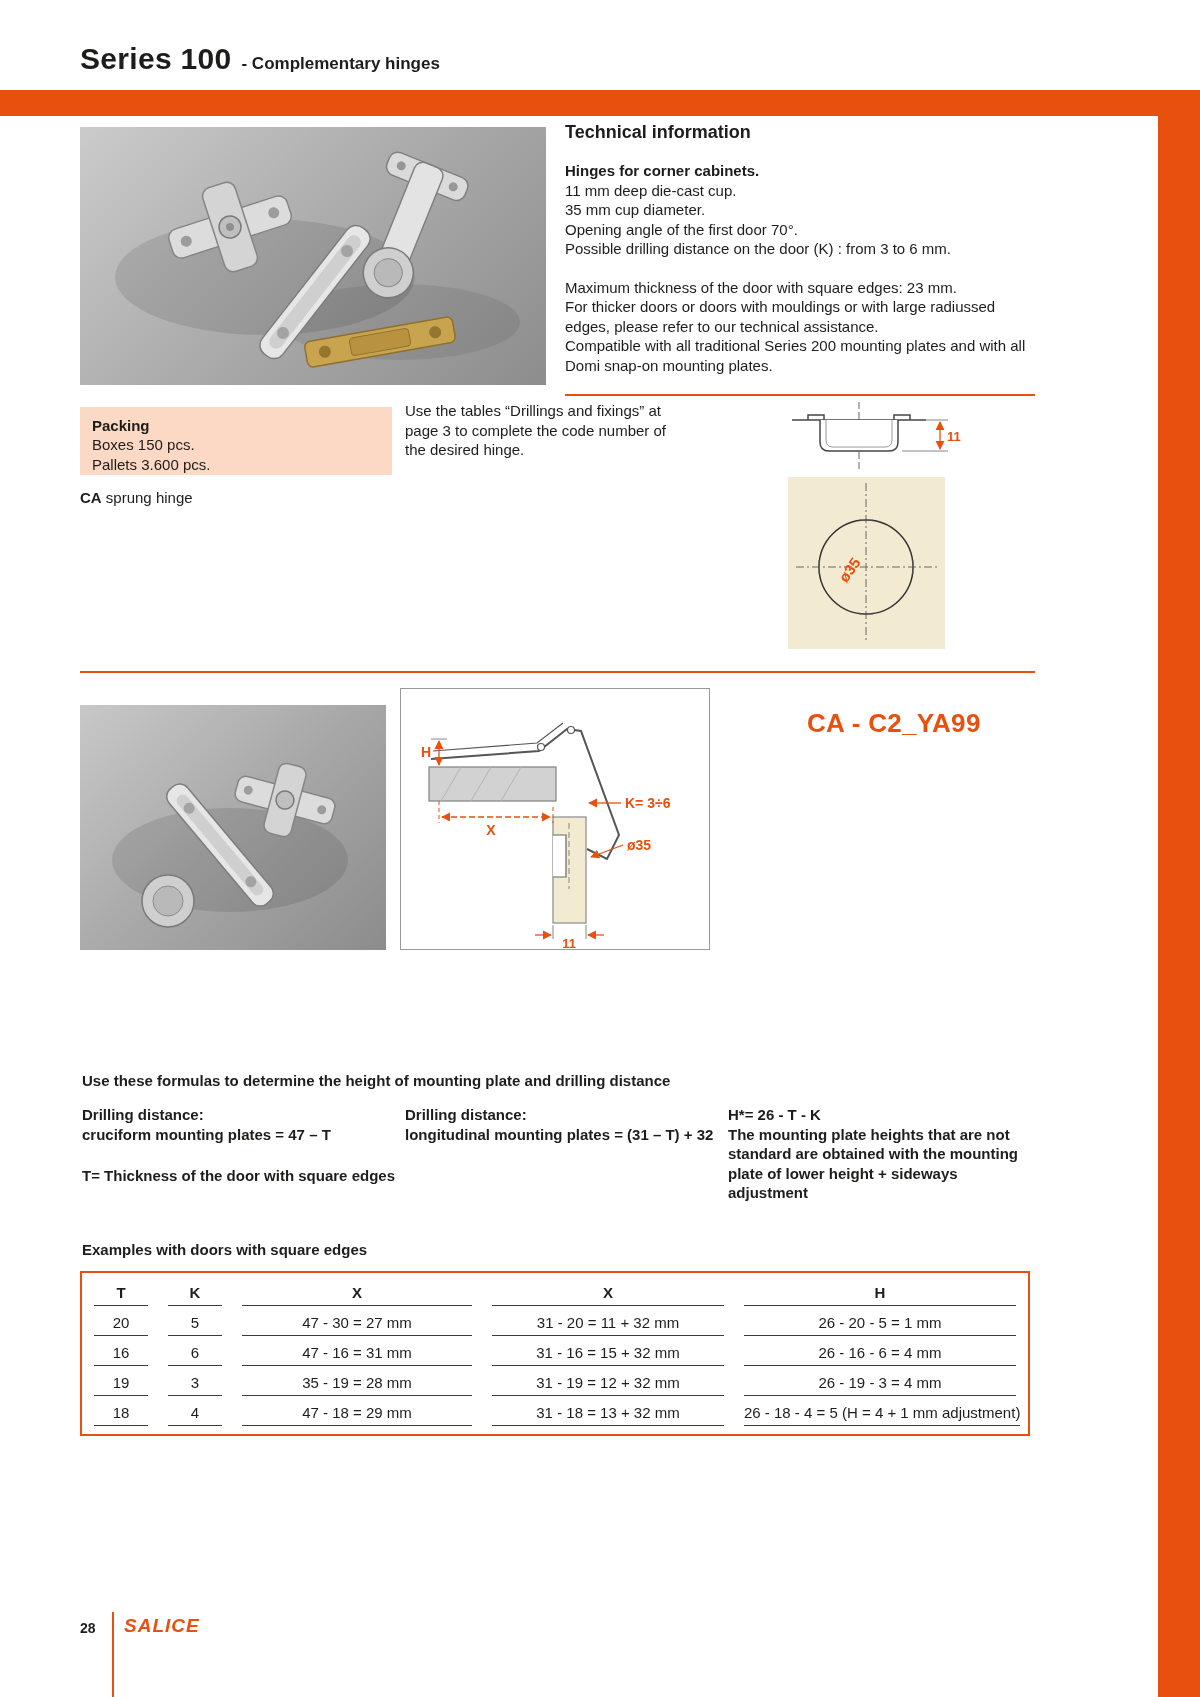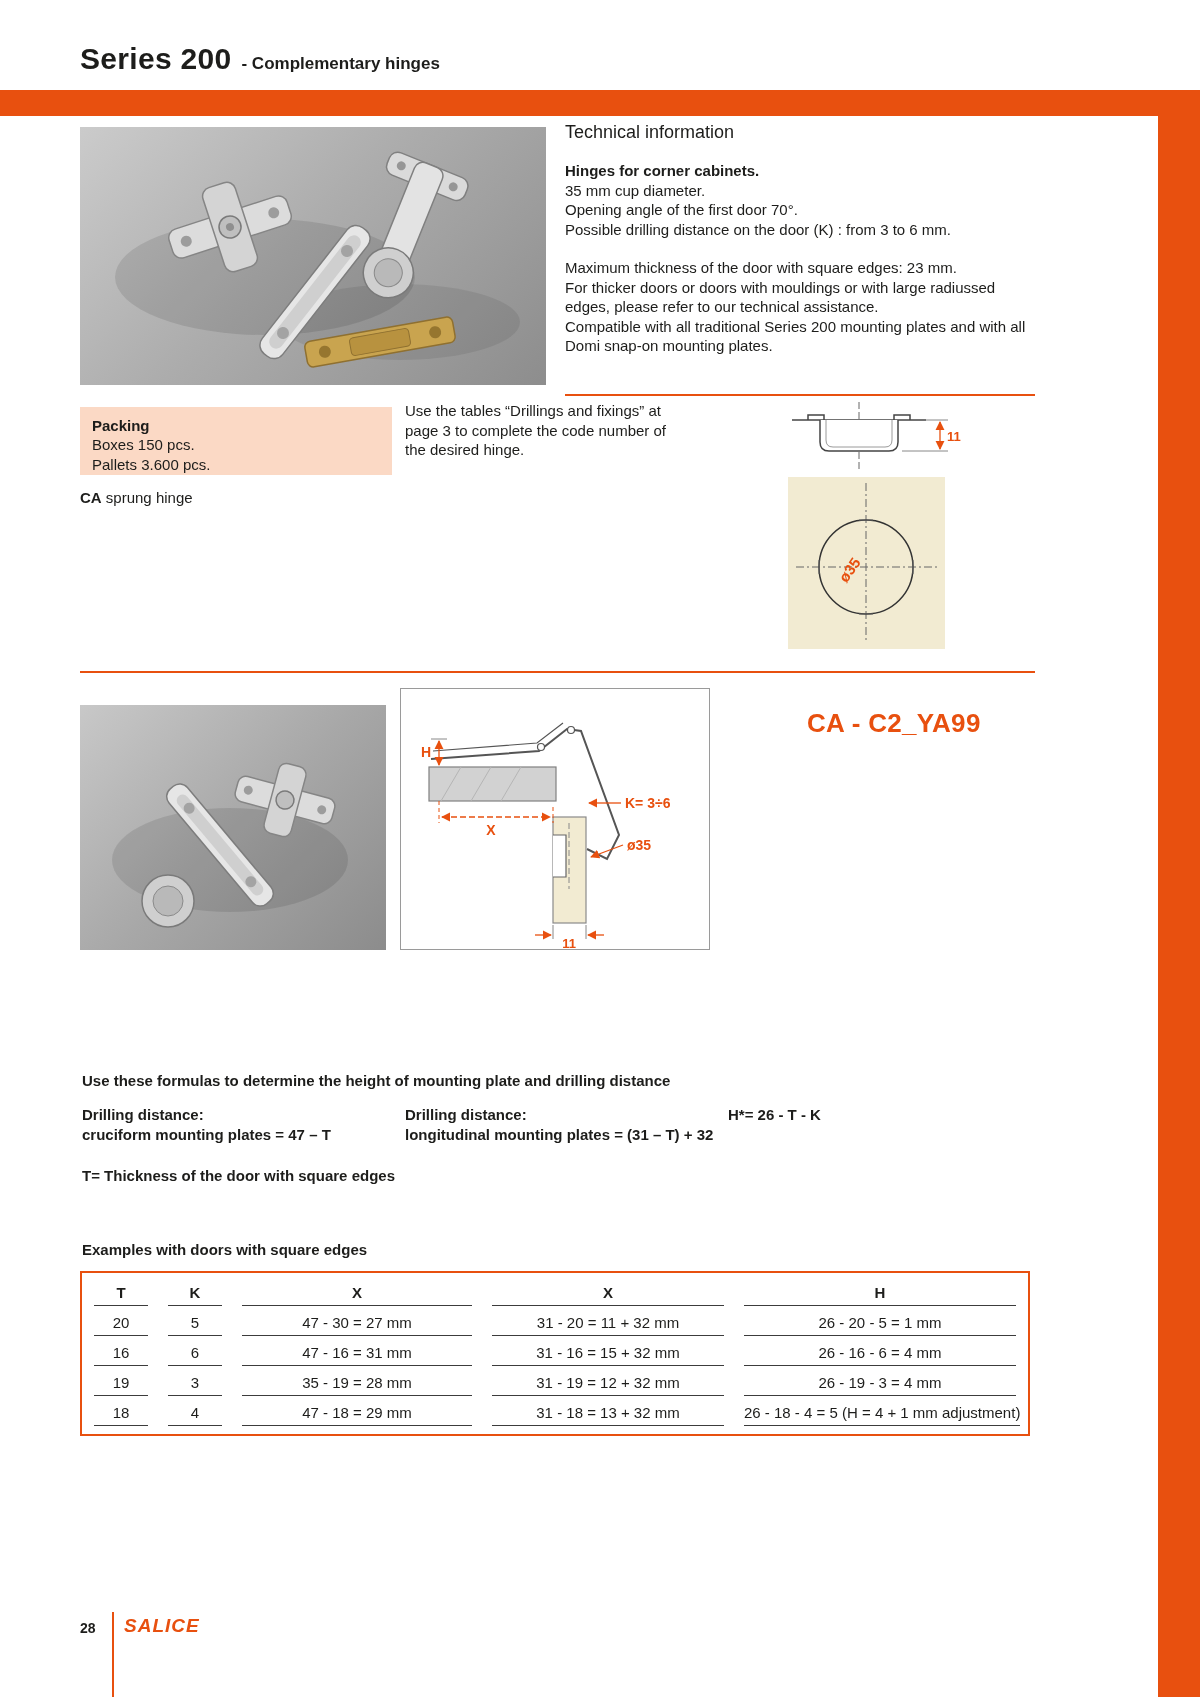--- a/index.html
+++ b/index.html
@@ -17,21 +17,21 @@
   .band-right { position:absolute; left:1158px; top:90px; width:42px; height:1607px; background:var(--orange); }
 
   
   .photo1 { position:absolute; left:80px;  top:127px; width:466px; height:258px;
             background:linear-gradient(135deg,#cbcbcb 0%,#adadad 45%,#8d8d8d 100%); }
   .photo2 { position:absolute; left:80px;  top:705px; width:306px; height:245px;
             background:linear-gradient(135deg,#c8c8c8 0%,#a8a8a8 50%,#8c8c8c 100%); }
 
   
   .techinfo { position:absolute; left:565px; top:122px; width:478px; }
-  .techinfo h2 { font-size:18px; font-weight:normal; margin-bottom:18px; }
+  .techinfo h2 { font-size:18px; font-weight:bold; margin-bottom:18px; }
   .techinfo .line { font-size:15px; line-height:19.5px; }
   .techinfo .bold { font-weight:bold; }
   .spacer { height:19px; }
 
   .rule1 { position:absolute; left:565px; top:394px; width:470px; height:2px; background:var(--orange); }
   .rule2 { position:absolute; left:80px;  top:671px; width:955px; height:2px; background:var(--orange); }
 
   
   .packing { position:absolute; left:80px; top:407px; width:312px; height:68px; background:#fbd9c5; padding:9px 12px; }
   .packing .ptitle { font-size:15px; font-weight:bold; line-height:19px; }
@@ -70,21 +70,21 @@
   .footer-logo { position:absolute; left:124px; top:1615px; font-size:19px; font-weight:bold; font-style:italic; color:var(--orange); letter-spacing:1px; }
 
   text.dim { font-weight:bold; fill:var(--orange); }
 </style>
 </head>
 <body>
 
 <div id="page">
 
   <div class="title">
-    <span class="title-main">Series 200</span>
+    <span class="title-main">Series 100</span>
     <span class="title-sub">- Complementary hinges</span>
   </div>
   <div class="band-top"></div>
   <div class="band-right"></div>
 
   <div class="photo1">
     <svg width="466" height="258" viewBox="0 0 466 258">
       <ellipse cx="185" cy="150" rx="150" ry="58" fill="rgba(0,0,0,0.10)"></ellipse>
       <ellipse cx="320" cy="195" rx="120" ry="38" fill="rgba(0,0,0,0.08)"></ellipse>
       <g transform="translate(150,100) rotate(-18)">
@@ -114,20 +114,21 @@
         <rect x="-30" y="-9" width="60" height="18" rx="4" fill="#b8923f" stroke="#8f7030"></rect>
         <circle cx="-56" cy="0" r="6" fill="#96762f"></circle>
         <circle cx="56" cy="0" r="6" fill="#96762f"></circle>
       </g>
     </svg>
   </div>
 
   <div class="techinfo">
     <h2>Technical information</h2>
     <div class="line bold">Hinges for corner cabinets.</div>
+    <div class="line">11 mm deep die-cast cup.</div>
     <div class="line">35 mm cup diameter.</div>
     <div class="line">Opening angle of the first door 70°.</div>
     <div class="line">Possible drilling distance on the door (K) : from 3 to 6 mm.</div>
     <div class="spacer"></div>
     <div class="line">Maximum thickness of the door with square edges: 23 mm.</div>
     <div class="line">For thicker doors or doors with mouldings or with large radiussed edges, please refer to our technical assistance.</div>
     <div class="line">Compatible with all traditional Series 200 mounting plates and with all Domi snap-on mounting plates.</div>
   </div>
 
   <div class="rule1"></div>
@@ -254,20 +255,21 @@
   <div class="fcol fcol1">
     <div>Drilling distance:</div>
     <div>cruciform mounting plates = 47 – T</div>
   </div>
   <div class="fcol fcol2">
     <div>Drilling distance:</div>
     <div>longitudinal mounting plates = (31 – T) + 32</div>
   </div>
   <div class="fcol fcol3">
     <div>H*= 26 - T - K</div>
+    <div>The mounting plate heights that are not standard are obtained with the mounting plate of lower height + sideways adjustment</div>
   </div>
   <div class="fnote1">T= Thickness of the door with square edges</div>
 
   <div class="examples-heading">Examples with doors with square edges</div>
   <div class="ex-table">
     <div class="ex-row head">
       <div>T</div>
       <div>K</div>
       <div>X</div>
       <div>X</div>

